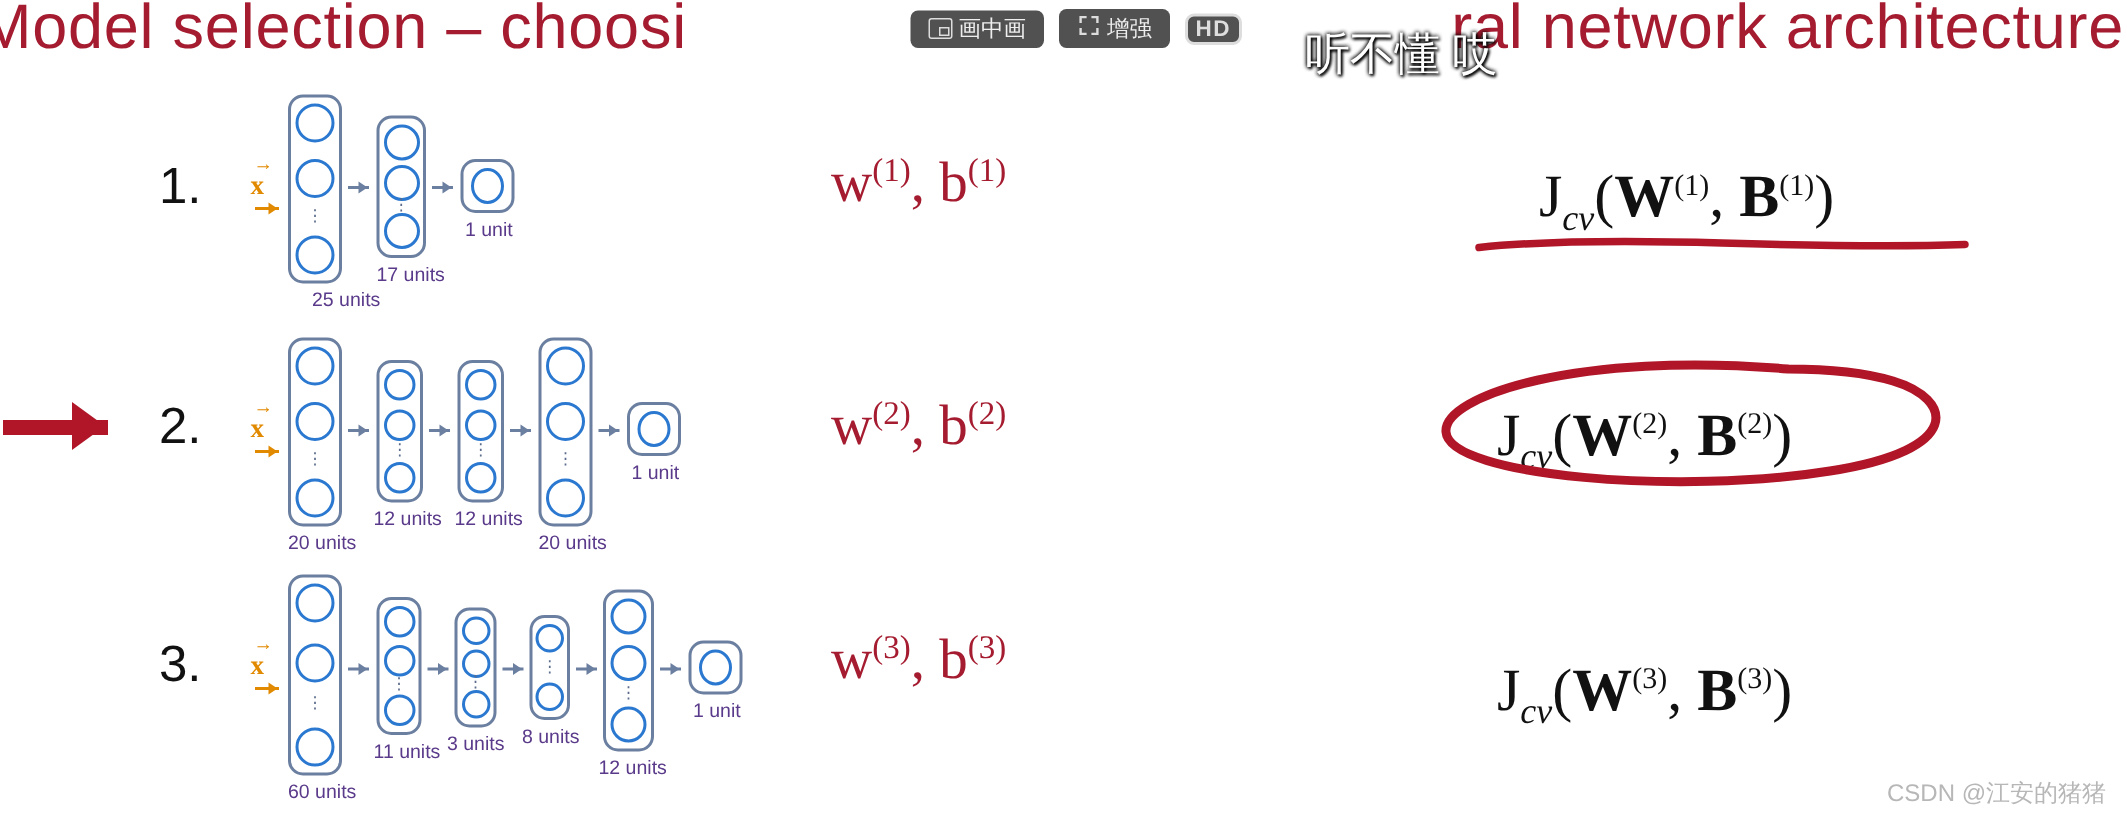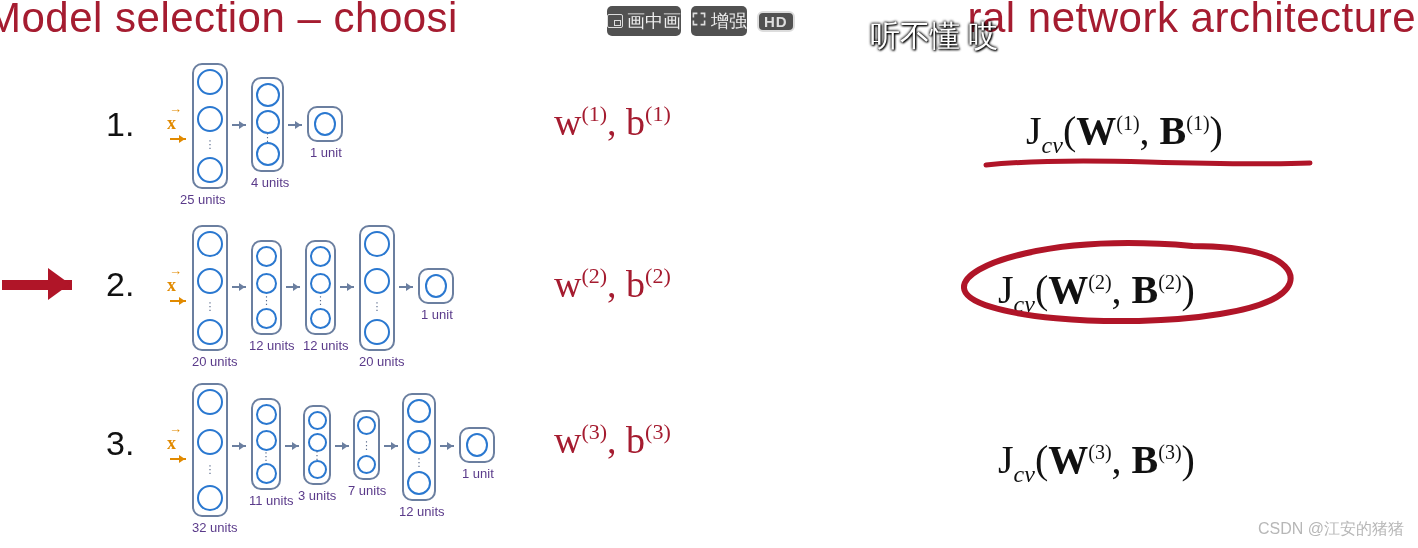--- a/index.html
+++ b/index.html
@@ -1,20 +1,20 @@
 <!DOCTYPE html>
 <html><head>
 <meta charset="utf-8">
 <style>
   html,body{margin:0;padding:0;width:1418px;height:548px;background:#fff;font-family:"Segoe UI",Arial,sans-serif;position:relative;overflow:hidden;}
   .title{position:absolute;left:0;top:-6px;width:1418px;font-size:42px;color:#a51c30;font-weight:400;letter-spacing:0.5px;}
   .title .left{position:absolute;left:-14px;}
   .title .right{position:absolute;right:2px;}
   .overlay-group{position:absolute;left:607px;top:6px;display:flex;gap:10px;align-items:center;}
-  .pill{display:flex;align-items:center;gap:4px;padding:3px 0;border-radius:5px;background:rgba(50,50,50,0.85);color:#eee;font-size:18px;}
+  .pill{display:flex;align-items:center;gap:4px;padding:3px 12px;border-radius:5px;background:rgba(50,50,50,0.85);color:#eee;font-size:15px;}
   .pill .ico-box{width:14px;height:12px;border:1.5px solid #ddd;border-radius:2px;position:relative;}
   .pill .ico-box::after{content:"";position:absolute;right:1px;bottom:1px;width:5px;height:4px;border:1.5px solid #ddd;}
   .pill .ico-expand svg{width:16px;height:16px;stroke:#ddd;fill:none;stroke-width:2;}
   .hd-badge{border:2px solid #ddd;border-radius:6px;padding:0 5px;font-size:15px;font-weight:700;color:#ddd;background:rgba(50,50,50,0.85);letter-spacing:1px;}
   .danmaku{position:absolute;color:#fff;font-size:30px;text-shadow:0 0 3px #000,0 0 3px #000,1px 1px 2px #000;}
   .rownum{position:absolute;font-size:34px;color:#111;}
   .xvec{position:absolute;font-family:"Comic Sans MS",cursive;color:#e18a00;font-size:18px;font-weight:600;}
   .xvec::before{content:"\2192";position:absolute;left:2px;top:-12px;font-size:13px;}
   .xarrow{position:absolute;width:16px;height:2px;background:#e18a00;}
   .xarrow::after{content:"";position:absolute;right:-3px;top:-3px;border:4px solid transparent;border-left:6px solid #e18a00;}
@@ -68,29 +68,29 @@
 
 <div class="rownum" style="left:106px;top:105px;">1.</div>
 <div class="xvec" style="left:167px;top:113px;">x</div>
 <div class="xarrow" style="left:170px;top:138px;"></div>
 <div class="layer" style="left:192px;top:63px;width:36px;height:126px;">
   <div class="neuron n22"></div>
   <div class="neuron n22"></div>
   <div class="dots">⋮</div>
   <div class="neuron n22"></div>
 </div>
-<div class="unit-label" style="left:180px;top:192px;">25 units</div>
+<div class="unit-label" style="left:208px;top:192px;">25 units</div>
 <div class="larrow" style="left:232px;top:124px;"></div>
 <div class="layer" style="left:251px;top:77px;width:33px;height:95px;">
   <div class="neuron n20"></div>
   <div class="neuron n20"></div>
   <div class="dots">⋮</div>
   <div class="neuron n20"></div>
 </div>
-<div class="unit-label" style="left:251px;top:175px;">4 units</div>
+<div class="unit-label" style="left:251px;top:175px;">17 units</div>
 <div class="larrow" style="left:288px;top:124px;"></div>
 <div class="layer-out" style="left:307px;top:106px;width:36px;height:36px;">
   <div class="neuron n20"></div>
 </div>
 <div class="unit-label" style="left:310px;top:145px;">1 unit</div>
 <div class="params" style="left:554px;top:100px;">w<sup>(1)</sup>, b<sup>(1)</sup></div>
 <div class="jcv" style="left:1026px;top:107px;">J<sub>cv</sub>(<b>W</b><sup>(1)</sup>, <b>B</b><sup>(1)</sup>)</div>
 <svg class="underline" style="left:983px;top:157px;">
   <path d="M3 8 Q 60 2 165 5 T 327 6" stroke="#b01528" stroke-width="5" fill="none" stroke-linecap="round"></path>
 </svg>
@@ -143,21 +143,21 @@
 
 <div class="rownum" style="left:106px;top:424px;">3.</div>
 <div class="xvec" style="left:167px;top:433px;">x</div>
 <div class="xarrow" style="left:170px;top:458px;"></div>
 <div class="layer" style="left:192px;top:383px;width:36px;height:134px;">
   <div class="neuron n22"></div>
   <div class="neuron n22"></div>
   <div class="dots">⋮</div>
   <div class="neuron n22"></div>
 </div>
-<div class="unit-label" style="left:192px;top:520px;">32 units</div>
+<div class="unit-label" style="left:192px;top:520px;">60 units</div>
 <div class="larrow" style="left:232px;top:445px;"></div>
 <div class="layer" style="left:251px;top:398px;width:30px;height:92px;">
   <div class="neuron n17"></div>
   <div class="neuron n17"></div>
   <div class="dots">⋮</div>
   <div class="neuron n17"></div>
 </div>
 <div class="unit-label" style="left:249px;top:493px;">11 units</div>
 <div class="larrow" style="left:285px;top:445px;"></div>
 <div class="layer" style="left:303px;top:405px;width:28px;height:80px;">
@@ -166,21 +166,21 @@
   <div class="dots">⋮</div>
   <div class="neuron n15"></div>
 </div>
 <div class="unit-label" style="left:298px;top:488px;">3 units</div>
 <div class="larrow" style="left:335px;top:445px;"></div>
 <div class="layer" style="left:353px;top:410px;width:27px;height:70px;">
   <div class="neuron n15"></div>
   <div class="dots">⋮</div>
   <div class="neuron n15"></div>
 </div>
-<div class="unit-label" style="left:348px;top:483px;">7 units</div>
+<div class="unit-label" style="left:348px;top:483px;">8 units</div>
 <div class="larrow" style="left:384px;top:445px;"></div>
 <div class="layer" style="left:402px;top:393px;width:34px;height:108px;">
   <div class="neuron n20"></div>
   <div class="neuron n20"></div>
   <div class="dots">⋮</div>
   <div class="neuron n20"></div>
 </div>
 <div class="unit-label" style="left:399px;top:504px;">12 units</div>
 <div class="larrow" style="left:440px;top:445px;"></div>
 <div class="layer-out" style="left:459px;top:427px;width:36px;height:36px;">

